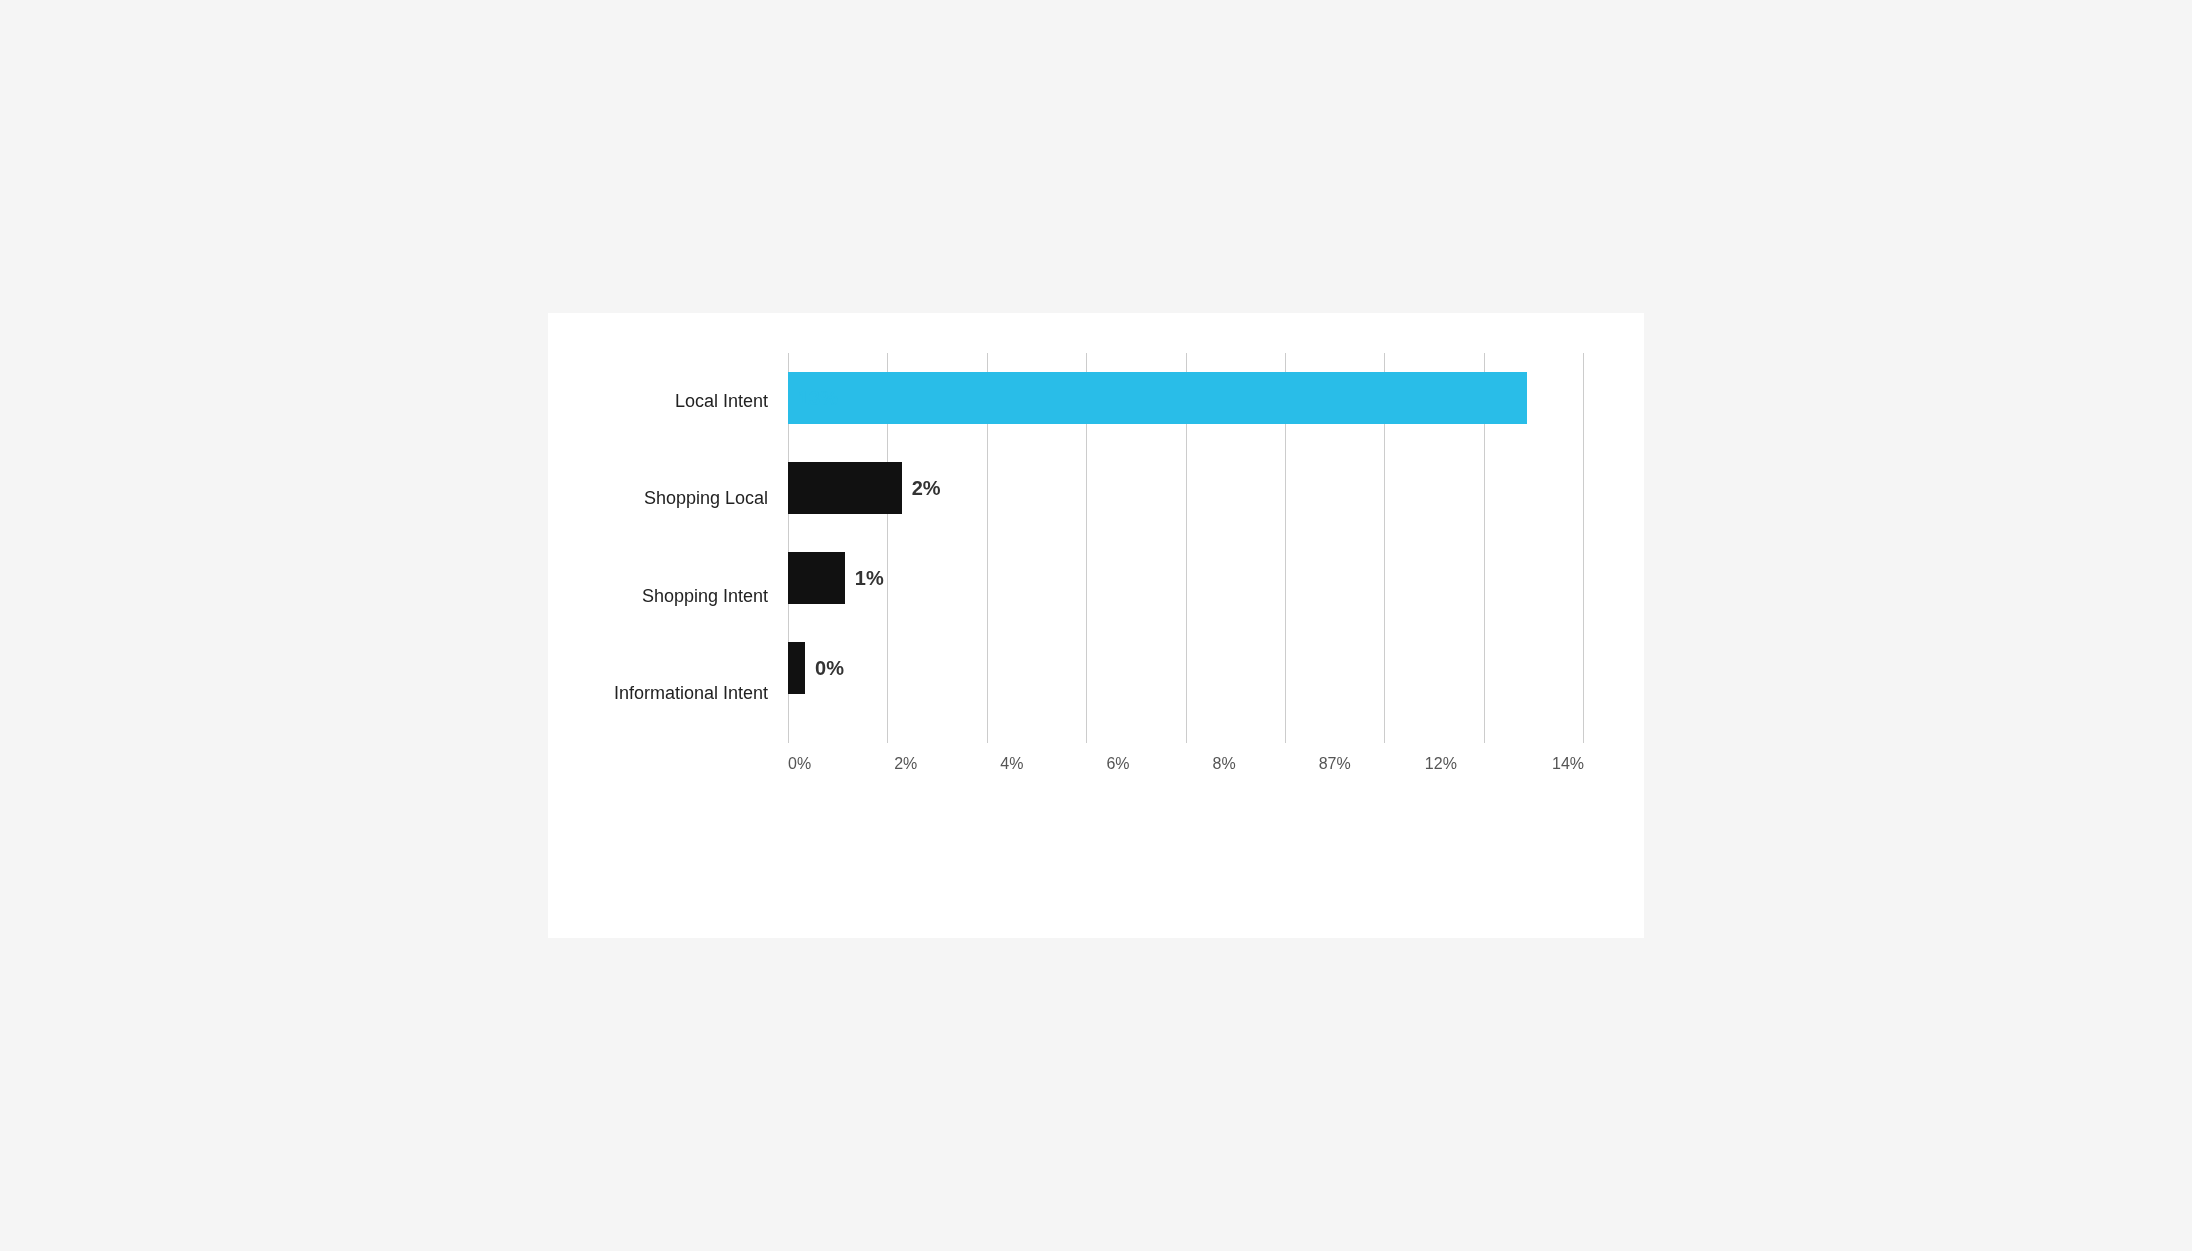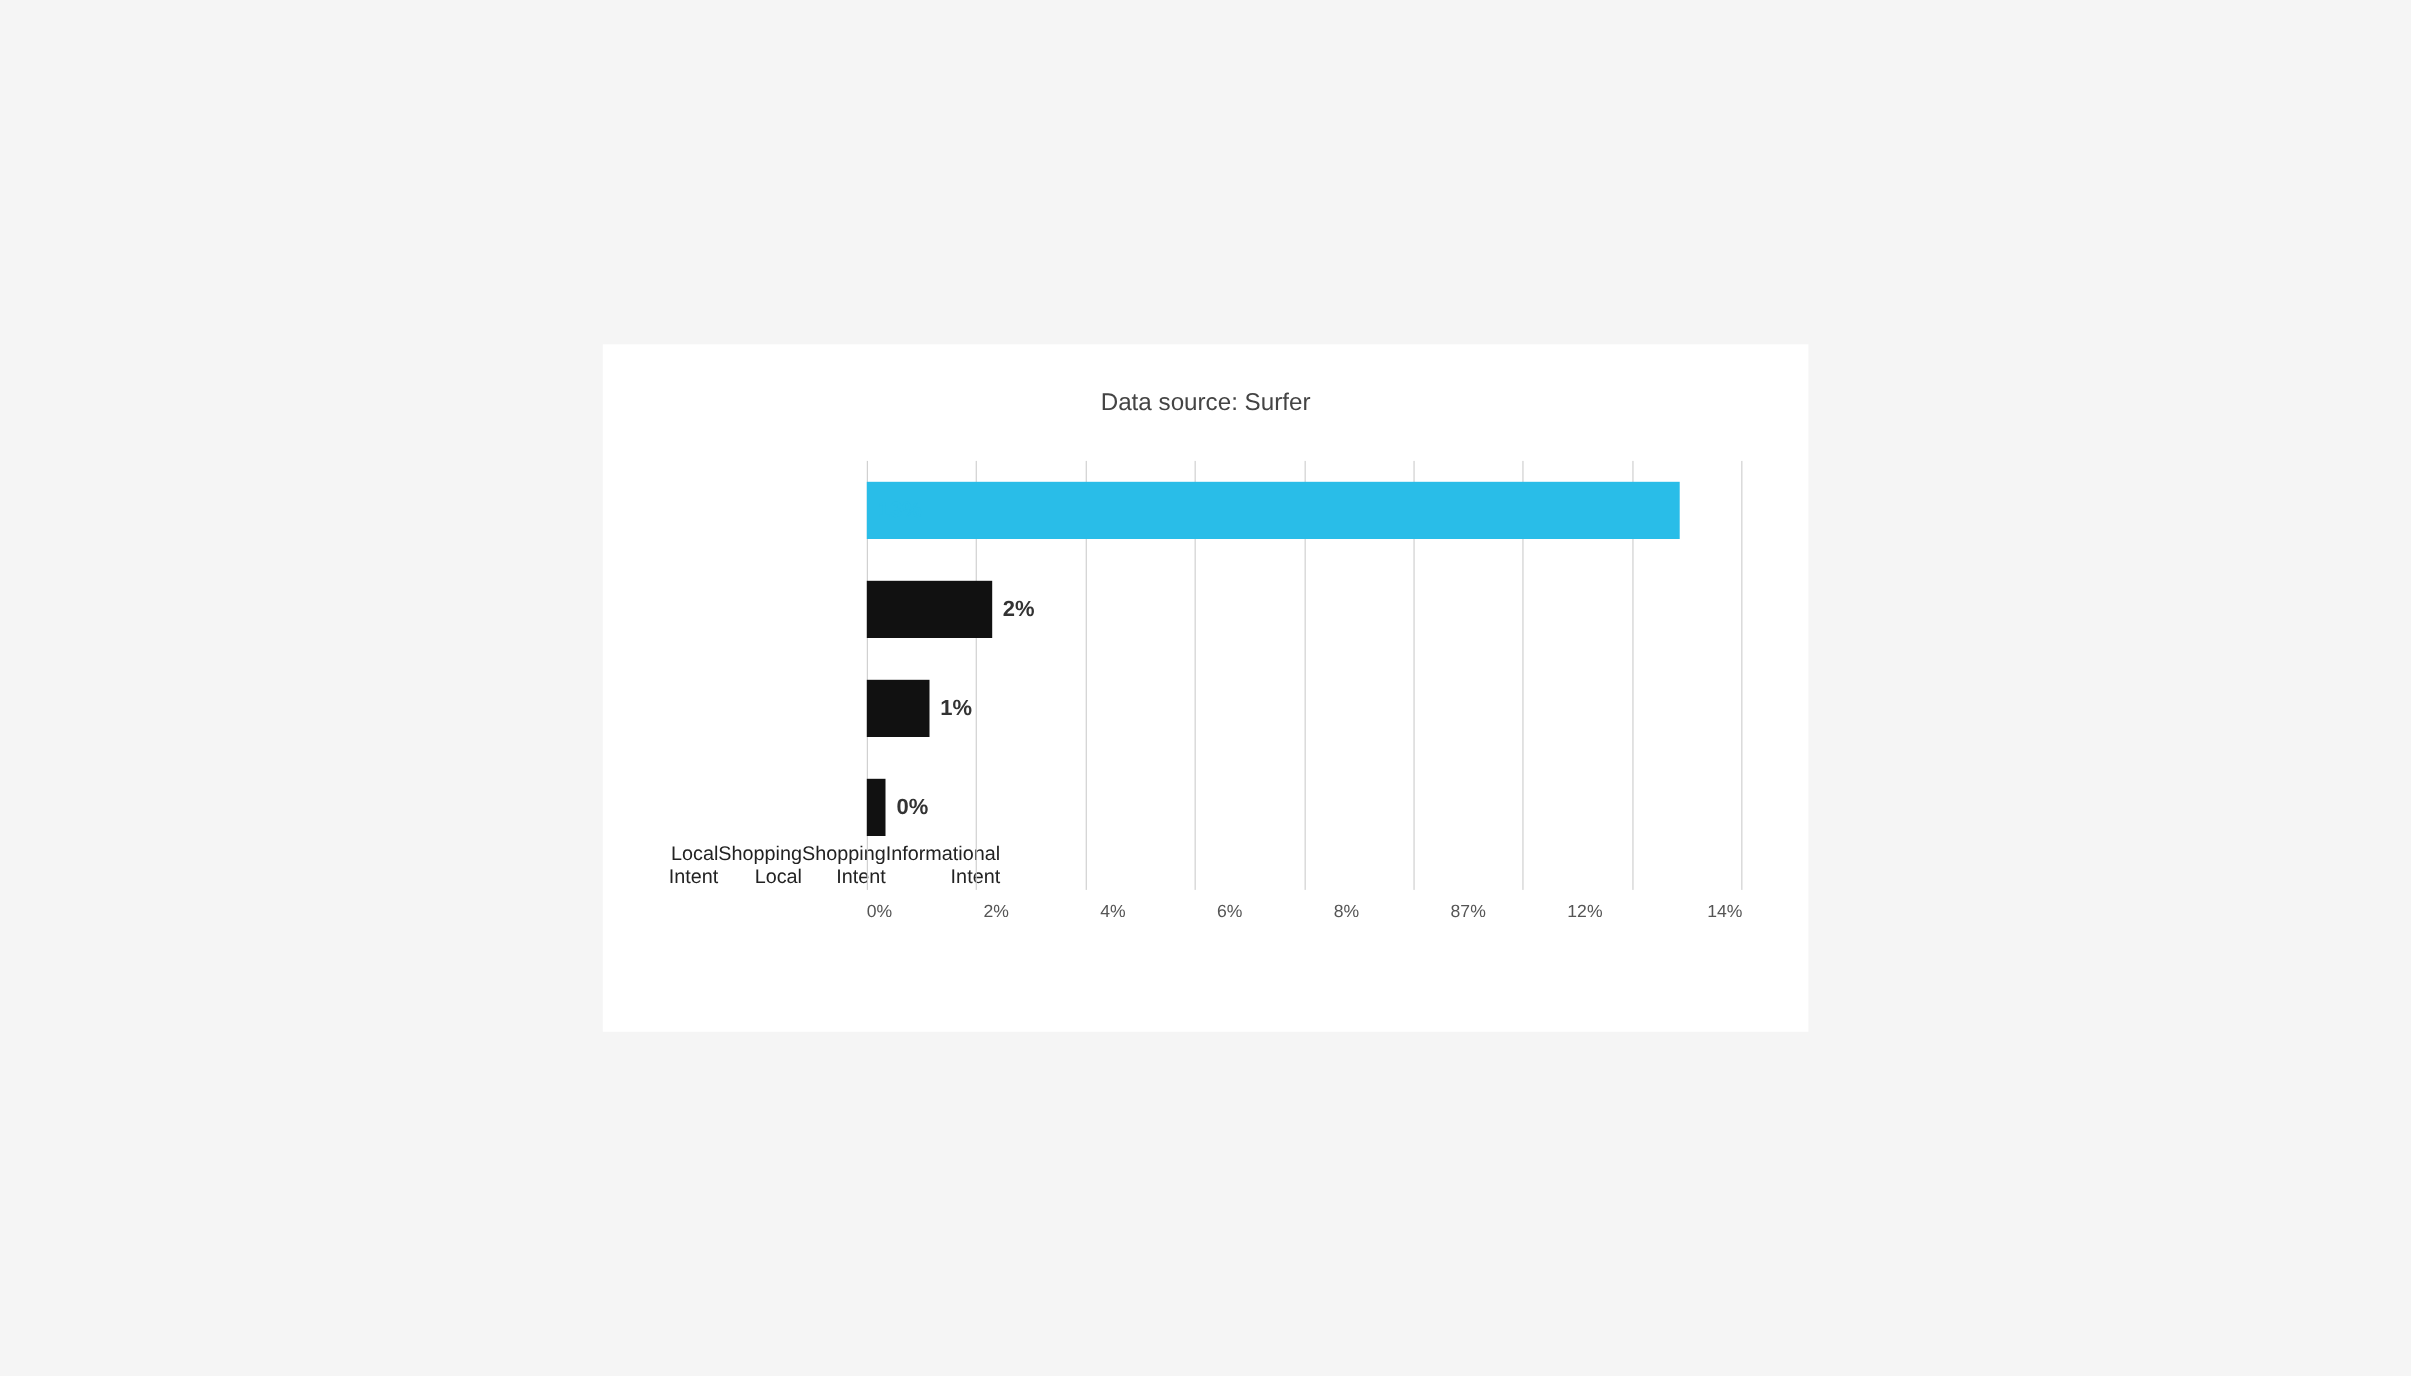--- a/index.html
+++ b/index.html
@@ -40,21 +40,21 @@
       position: relative;
     }
     .bars-section {
       display: flex;
       flex-direction: row;
       height: 100%;
       position: relative;
     }
     .y-labels {
       display: flex;
-      flex-direction: row;
+      flex-direction: column;
       justify-content: space-around;
       align-items: flex-end;
       width: 180px;
       padding-right: 20px;
       padding-bottom: 30px;
     }
     .y-label {
       font-size: 18px;
       color: #222222;
       text-align: right;
@@ -147,21 +147,20 @@
     }
     .x-tick:last-child {
       flex: 0.5;
       text-align: right;
     }
   </style>
 </head>
 <body>
 
 <div class="chart-container">
-  <div class="chart-subtitle">Data source: Surfer</div>
 
   <div class="chart-area">
     <div class="bars-section">
 
       <div class="y-labels">
         <div class="y-label">Local Intent</div>
         <div class="y-label">Shopping Local</div>
         <div class="y-label">Shopping Intent</div>
         <div class="y-label">Informational Intent</div>
       </div>

